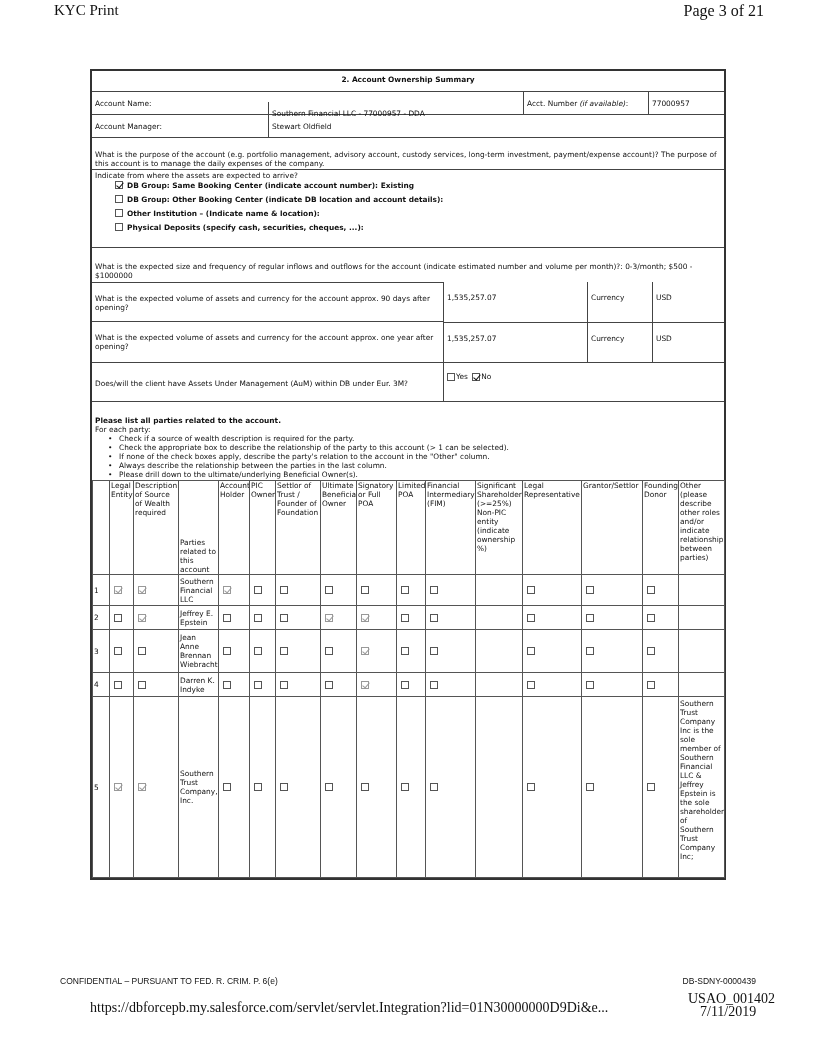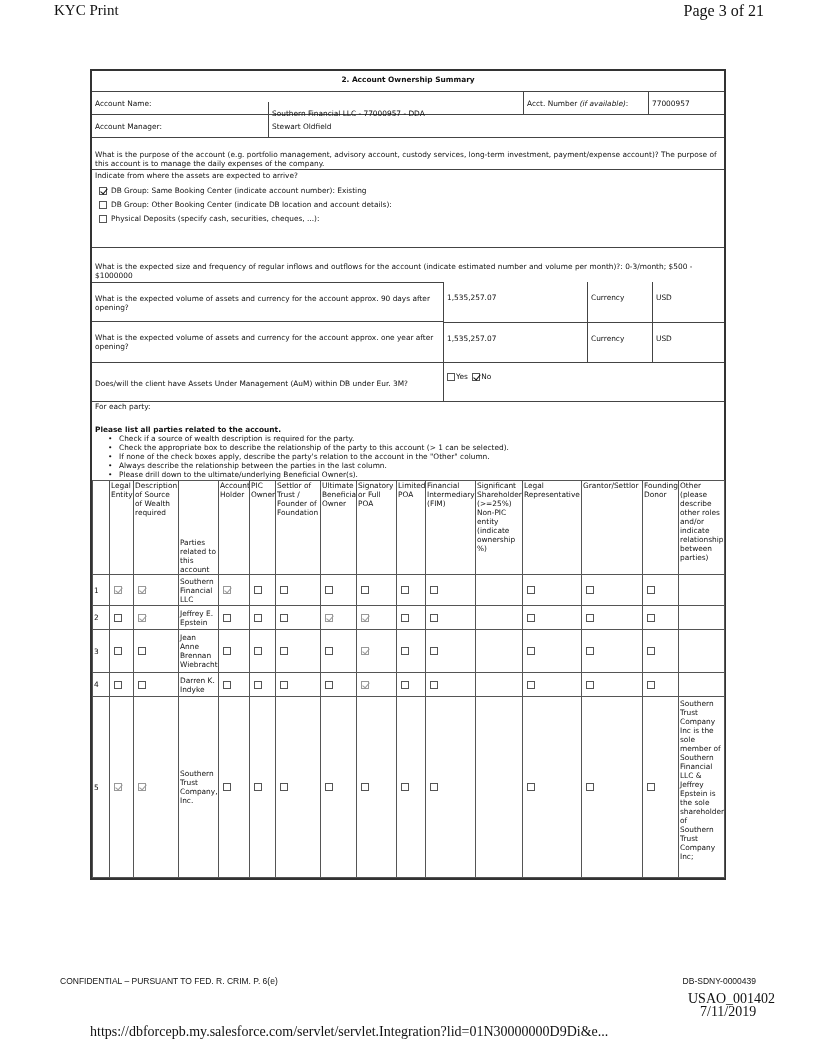--- a/index.html
+++ b/index.html
@@ -12,36 +12,36 @@
   .row:last-child { border-bottom:none; }
   .cell { padding:16px 3px; box-sizing:border-box; }
   .bl { border-left:1px solid #444; }
   .title { text-align:center; font-weight:bold; width:100%; height:18px; padding-top:4px; }
 
   .cb { display:inline-block; width:8px; height:8px; border:1px solid #555; background:#fff; vertical-align:middle; position:relative; box-sizing:border-box; margin-right:4px; }
   .cb.checked::after { content:""; position:absolute; left:2px; top:-1px; width:3px; height:6px; border-right:1.6px solid #111; border-bottom:1.6px solid #111; transform:rotate(40deg); }
   .cb.grey { border-color:#999; }
   .cb.grey.checked::after { border-color:#999; }
 
-  .asset-line { height:14px; display:flex; align-items:flex-end; padding-left:7px; }
+  .asset-line { height:14px; display:flex; align-items:flex-start; padding-left:23px;font-weight:bold; }
 
   ul.instr { margin:0; padding-left:12px; }
   ul.instr li { list-style:none; position:relative; }
   ul.instr li::before { content:"•"; position:absolute; left:-11px; }
 
   table.parties { border-collapse:collapse; width:632px; table-layout:fixed; font-size:7.4px; line-height:9px; }
   table.parties th, table.parties td { border:1px solid #555; padding:0 1px; vertical-align:top; font-weight:normal; text-align:left; overflow:hidden; }
   table.parties td { vertical-align:middle; }
   table.parties td.ck { text-align:left; padding-left:4px; }
   table.parties td.name { padding-left:1px; }
   table.parties td.other { vertical-align:top;margin-top:40px; }
 
   .footer-conf { position:absolute; left:60px; top:976px; font-family:"Liberation Sans", sans-serif; font-size:8.5px; }
   .footer-id { position:absolute; right:60px; top:976px; font-family:"Liberation Sans", sans-serif; font-size:8.5px; }
-  .footer-url { position:absolute; left:90px; top:1000px; font-family:"Liberation Serif", serif; font-size:14px;margin-top:24px; }
+  .footer-url { position:absolute; left:90px; top:1000px; font-family:"Liberation Serif", serif; font-size:14px; }
   .footer-usao { position:absolute; left:688px; top:991px; font-family:"Liberation Serif", serif; font-size:14px; }
   .footer-date { position:absolute; left:700px; top:1004px; font-family:"Liberation Serif", serif; font-size:14px; }
   .footer-efta { position:absolute; right:14px; top:1022px; font-family:"Liberation Serif", serif; font-size:18px;margin-top:32px; }
 </style>
 </head>
 <body>
 
 <div class="hdr-left">KYC Print</div>
 <div class="hdr-right">Page 3 of 21</div>
 
@@ -71,20 +71,24 @@
     <div class="asset-line">
         <span class="cb checked"></span>
         <span>DB Group: Same Booking Center (indicate account number):  Existing</span>
       </div>
     <div class="asset-line">
         <span class="cb"></span>
         <span>DB Group: Other Booking Center (indicate DB location and account details):</span>
       </div>
     <div class="asset-line">
         <span class="cb"></span>
+        <span>Other Institution – (Indicate name &amp; location):</span>
+      </div>
+    <div class="asset-line">
+        <span class="cb"></span>
         <span>Physical Deposits (specify cash, securities, cheques, ...):</span>
       </div>
   </div>
 
   <div class="row" style="height:34px;border-bottom:none;">
     <div class="cell" style="padding-top:14px;">What is the expected size and frequency of regular inflows and outflows for the account (indicate estimated number and volume per month)?:  0-3/month; $500 - $1000000</div>
   </div>
 
   <div class="row" style="height:40px;border-bottom:none;">
     <div class="cell" style="width:351px;padding-top:11px;border-top:1px solid #444;border-bottom:1px solid #444;">What is the expected volume of assets and currency for the account approx. 90 days after opening?</div>
@@ -102,22 +106,22 @@
 
   <div class="row" style="height:38px;">
     <div class="cell" style="width:351px;padding-top:16px;">Does/will the client have Assets Under Management (AuM) within DB under Eur. 3M?</div>
     <div class="cell bl" style="flex:1;padding-top:9px;">
       <span class="cb" style="margin-right:1px;"></span><span>Yes</span>
       <span class="cb checked" style="margin-right:1px;margin-left:2px;"></span><span>No</span>
     </div>
   </div>
 
   <div class="row" style="flex-direction:column;border-bottom:none;">
+    <div class="cell" style="padding-top:14px;padding-bottom:0;font-weight:bold;">Please list all parties related to the account.</div>
     <div class="cell" style="padding-top:0;padding-bottom:0;">For each party:</div>
-    <div class="cell" style="padding-top:14px;padding-bottom:0;font-weight:bold;">Please list all parties related to the account.</div>
     <div class="cell" style="padding-top:0;padding-left:15px;padding-bottom:1px;">
       <ul class="instr">
         <li>Check if a source of wealth description is required for the party.</li>
         <li>Check the appropriate box to describe the relationship of the party to this account (&gt; 1 can be selected).</li>
         <li>If none of the check boxes apply, describe the party's relation to the account in the "Other" column.</li>
         <li>Always describe the relationship between the parties in the last column.</li>
         <li>Please drill down to the ultimate/underlying Beneficial Owner(s).</li>
       </ul>
     </div>
   </div>

